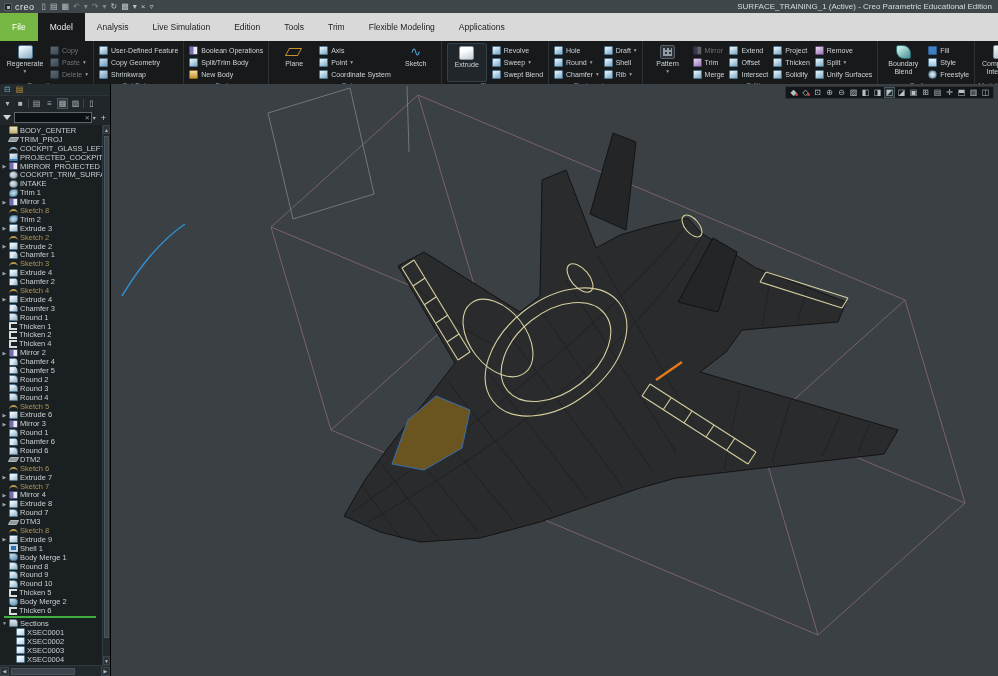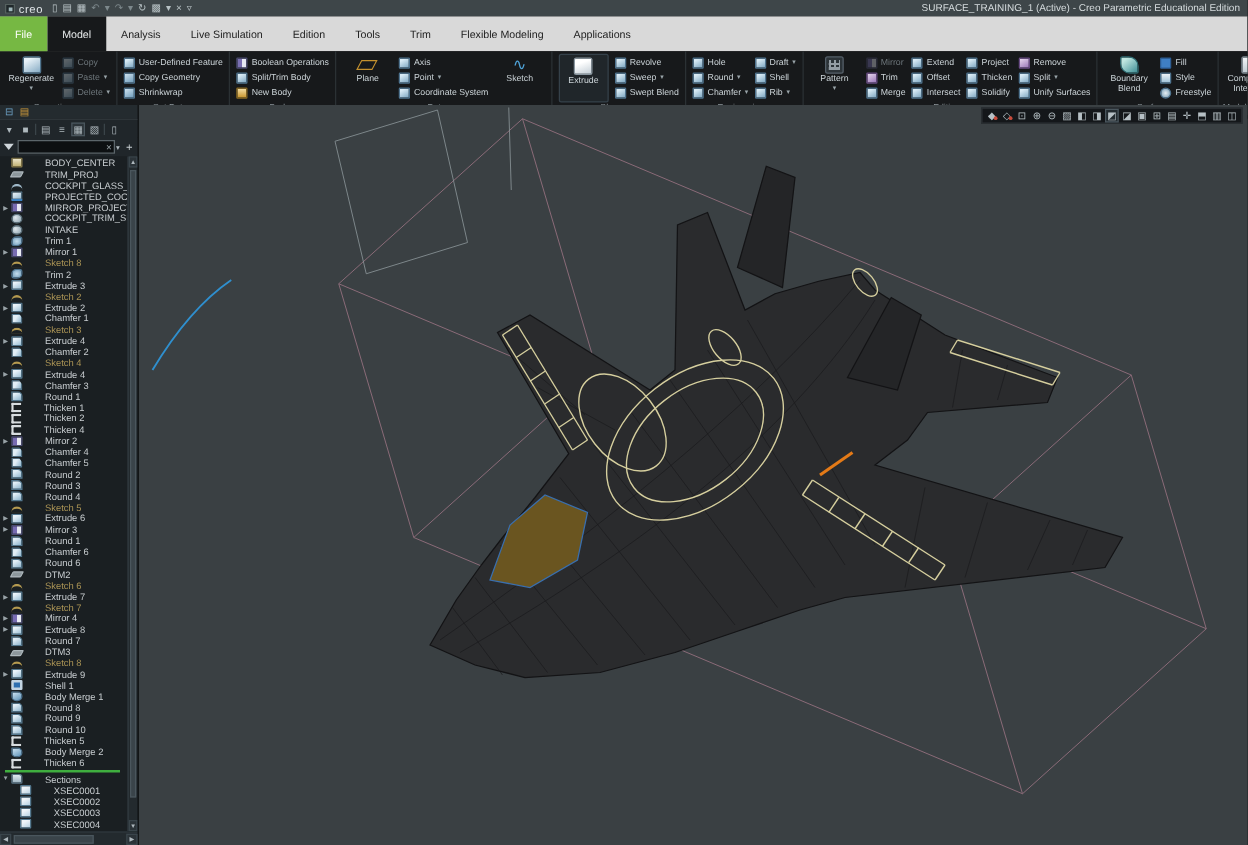--- a/index.html
+++ b/index.html
@@ -91,21 +91,21 @@
   .t-sketchb { background:transparent; border:none; border-top:2px solid #9fb8c8; border-radius:50%/100% 100% 0 0; height:5px; margin-top:2px; }
   .t-proj    { background:linear-gradient(150deg,#dce8f0 25%,#93b8d0); border:1px solid #54788f; border-bottom:2px solid #3a82c4; }
   .t-dtm     { background:#8d979c; border:1px solid #aeb8bd; height:5px; transform:skewX(-28deg); margin-top:1px; }
   .t-thicken { background:transparent; border:2px solid #d8dde0; border-right:none; width:8px; height:8px; border-radius:1px 0 0 1px; }
   .t-shell   { background:#2d6fb0; border:2px solid #c2d4e2; }
   .t-merge   { background:linear-gradient(150deg,#cfe4f2,#5f93b8); border:1px solid #4f7490; border-radius:1px 5px 5px 5px; }
   .t-body    { background:linear-gradient(#ece5cb,#c2b273); border:1px solid #8a7c4a; }
   .t-folder  { background:linear-gradient(#e0e9ee,#9fb6c3); border:1px solid #5a7485; border-radius:1px 3px 1px 1px; }
   .t-xsec    { background:linear-gradient(150deg,#f0f5f9 30%,#b7d1e2); border:1px solid #54788f; }
   .hid .tlabel { color:var(--hidden_item,#ab9455); }
-  .tlabel { overflow:hidden; text-overflow:clip;margin-left:16px; }
+  .tlabel { overflow:hidden; text-overflow:clip; }
   .insert-line { height:2px; background:var(--insert_green,#3fae3f); margin:1px 6px 1px 2px; }
   .sec-indent { width:12px; flex:none; }
 
   .vscroll { position:absolute; top:0; right:0; bottom:0; width:8px; background:#232a2e; border-left:1px solid #323b40; display:flex; flex-direction:column; }
   .vs-arrow { height:9px; display:flex; align-items:center; justify-content:center; font-size:5px; color:#aeb8bd; background:#2b3338; border:1px solid #3a454b; }
   .vs-track { flex:1; position:relative; }
   .vs-thumb { position:absolute; left:1px; right:1px; top:2px; bottom:18px; background:#3a444a; border:1px solid #4a565d; }
   .hscroll { height:11px; display:flex; align-items:center; background:#232a2e; border-top:1px solid #323b40; }
   .hs-arrow { width:9px; height:9px; display:flex; align-items:center; justify-content:center; font-size:5px; color:#aeb8bd; background:#2b3338; border:1px solid #3a454b; }
   .hs-track { flex:1; position:relative; height:9px; }

